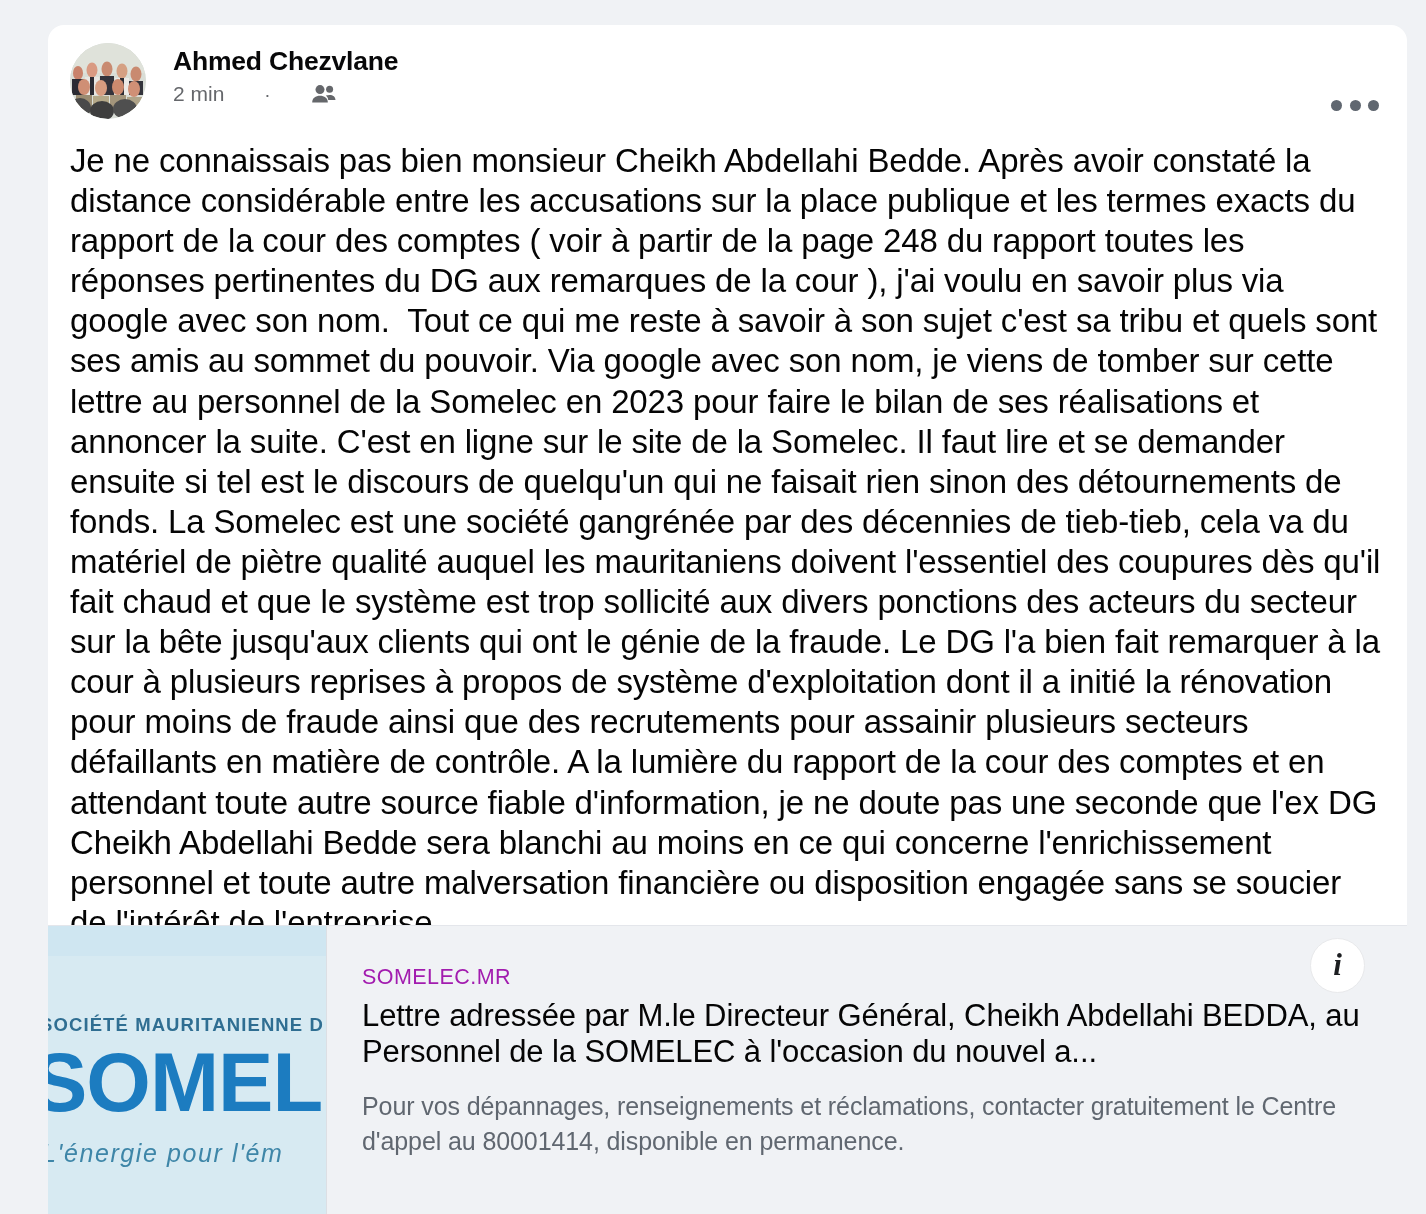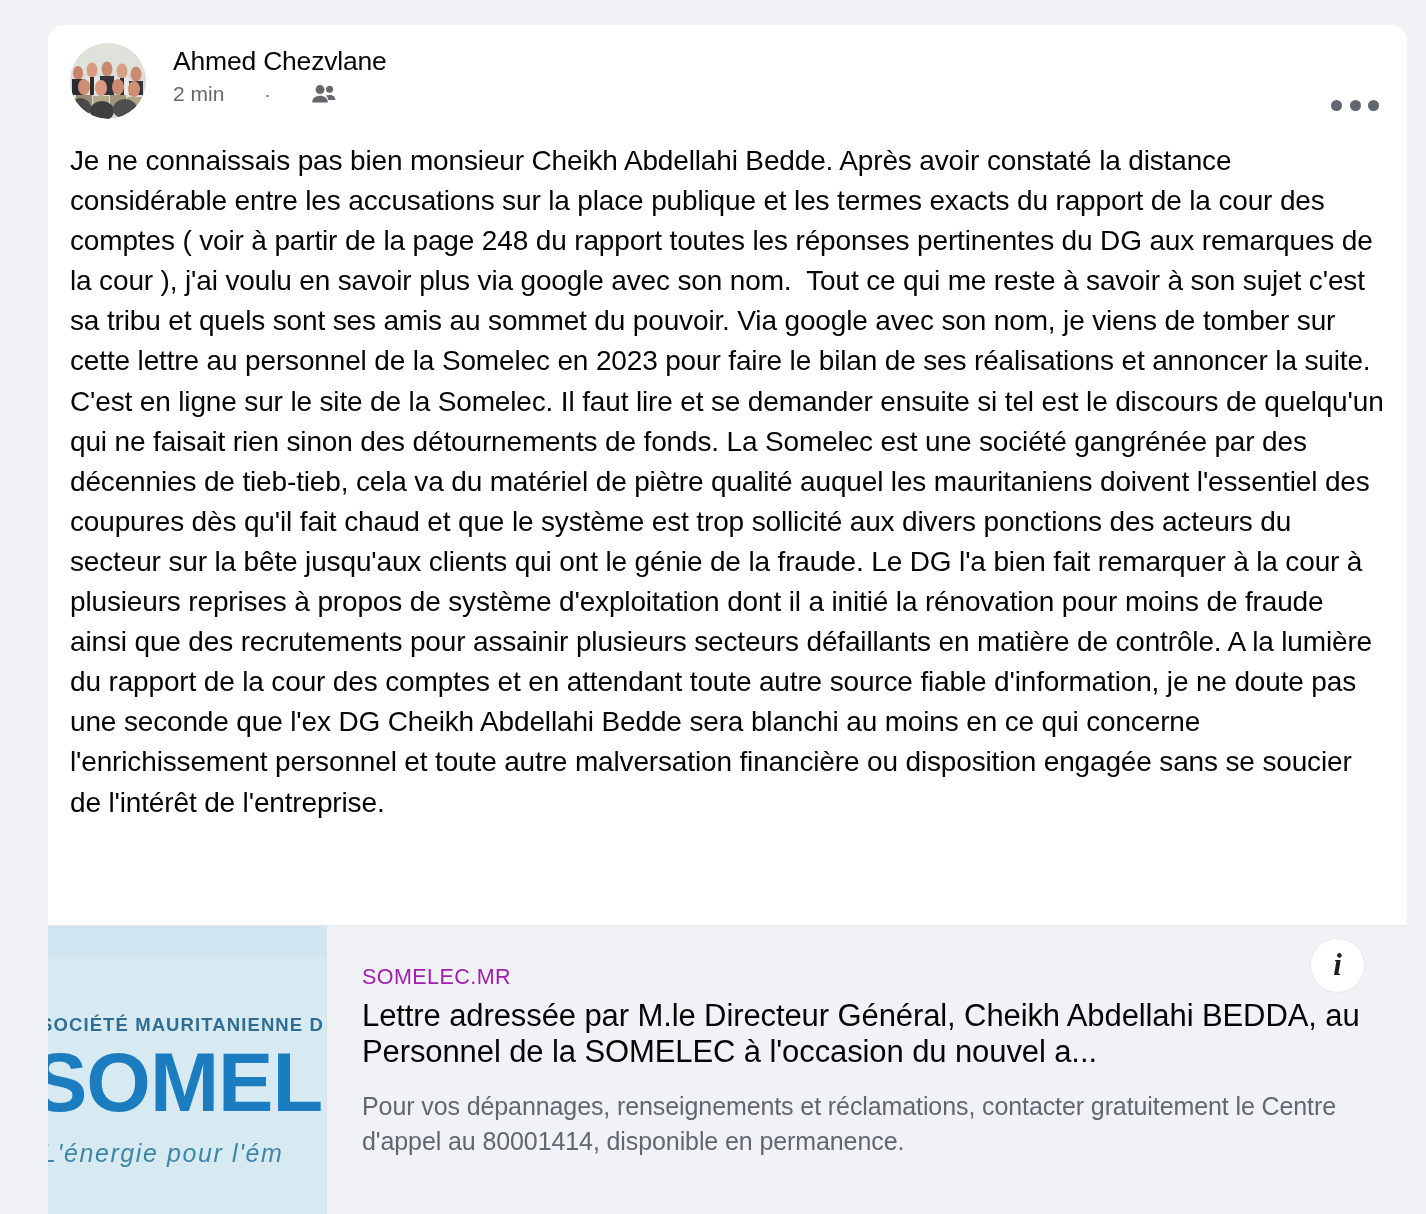--- a/index.html
+++ b/index.html
@@ -55,21 +55,21 @@
   .header-text {
     margin-left: 27px;
     padding-top: 2px;
     display: flex;
     flex-direction: column;
     justify-content: center;
   }
 
   .author-name {
     font-size: 26.5px;
-    font-weight: normal;
+    font-weight: bold;
     color: #080809;
     line-height: 32px;
     letter-spacing: -0.2px;
   }
 
   .meta-row {
     display: flex;
     align-items: center;
     margin-top: 4px;
     color: #65676B;
@@ -107,21 +107,21 @@
     background: #606770;
   }
 
   
   .post-body {
     padding: 0 22px 0 22px;
     margin-top: 3px;
   }
   .post-text {
     font-family: "Liberation Sans", sans-serif;
-    font-size: 28px;
+    font-size: 33px;
     line-height: 40.1px;
     color: #050505;
     letter-spacing: -0.15px;
     white-space: pre-wrap;
     word-wrap: break-word;
   }
 
   
   .link-attachment {
     position: absolute;

